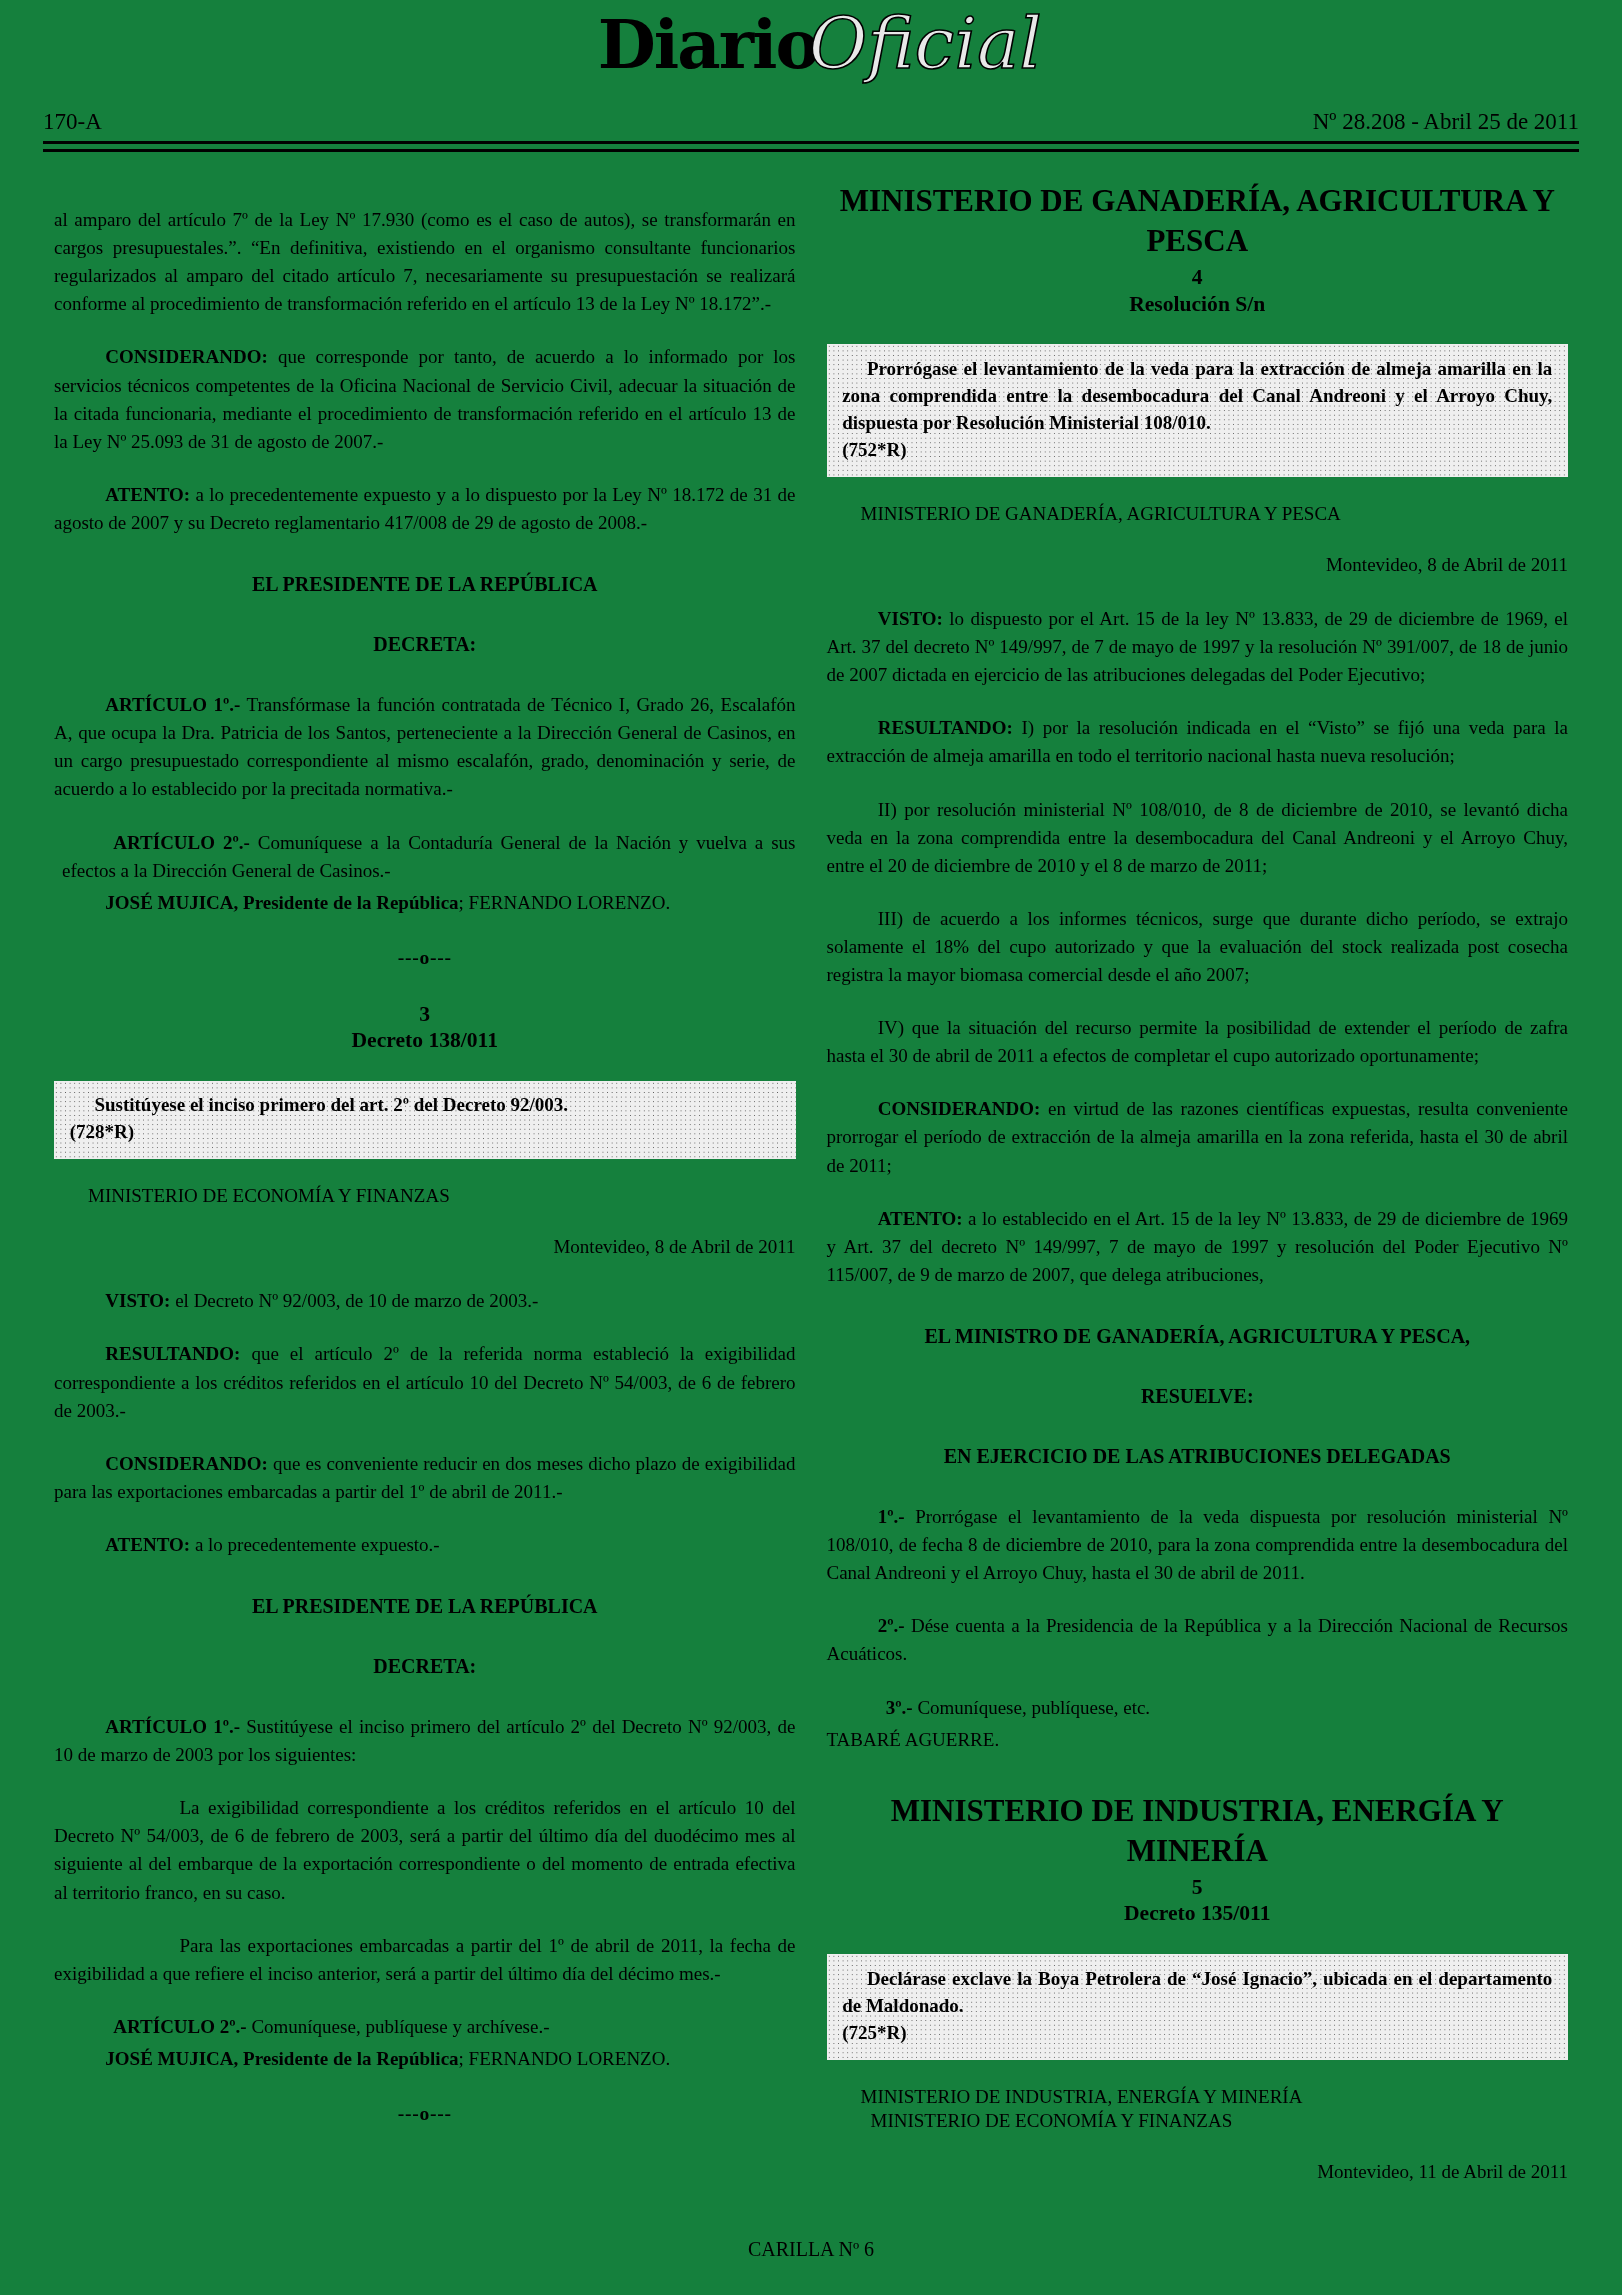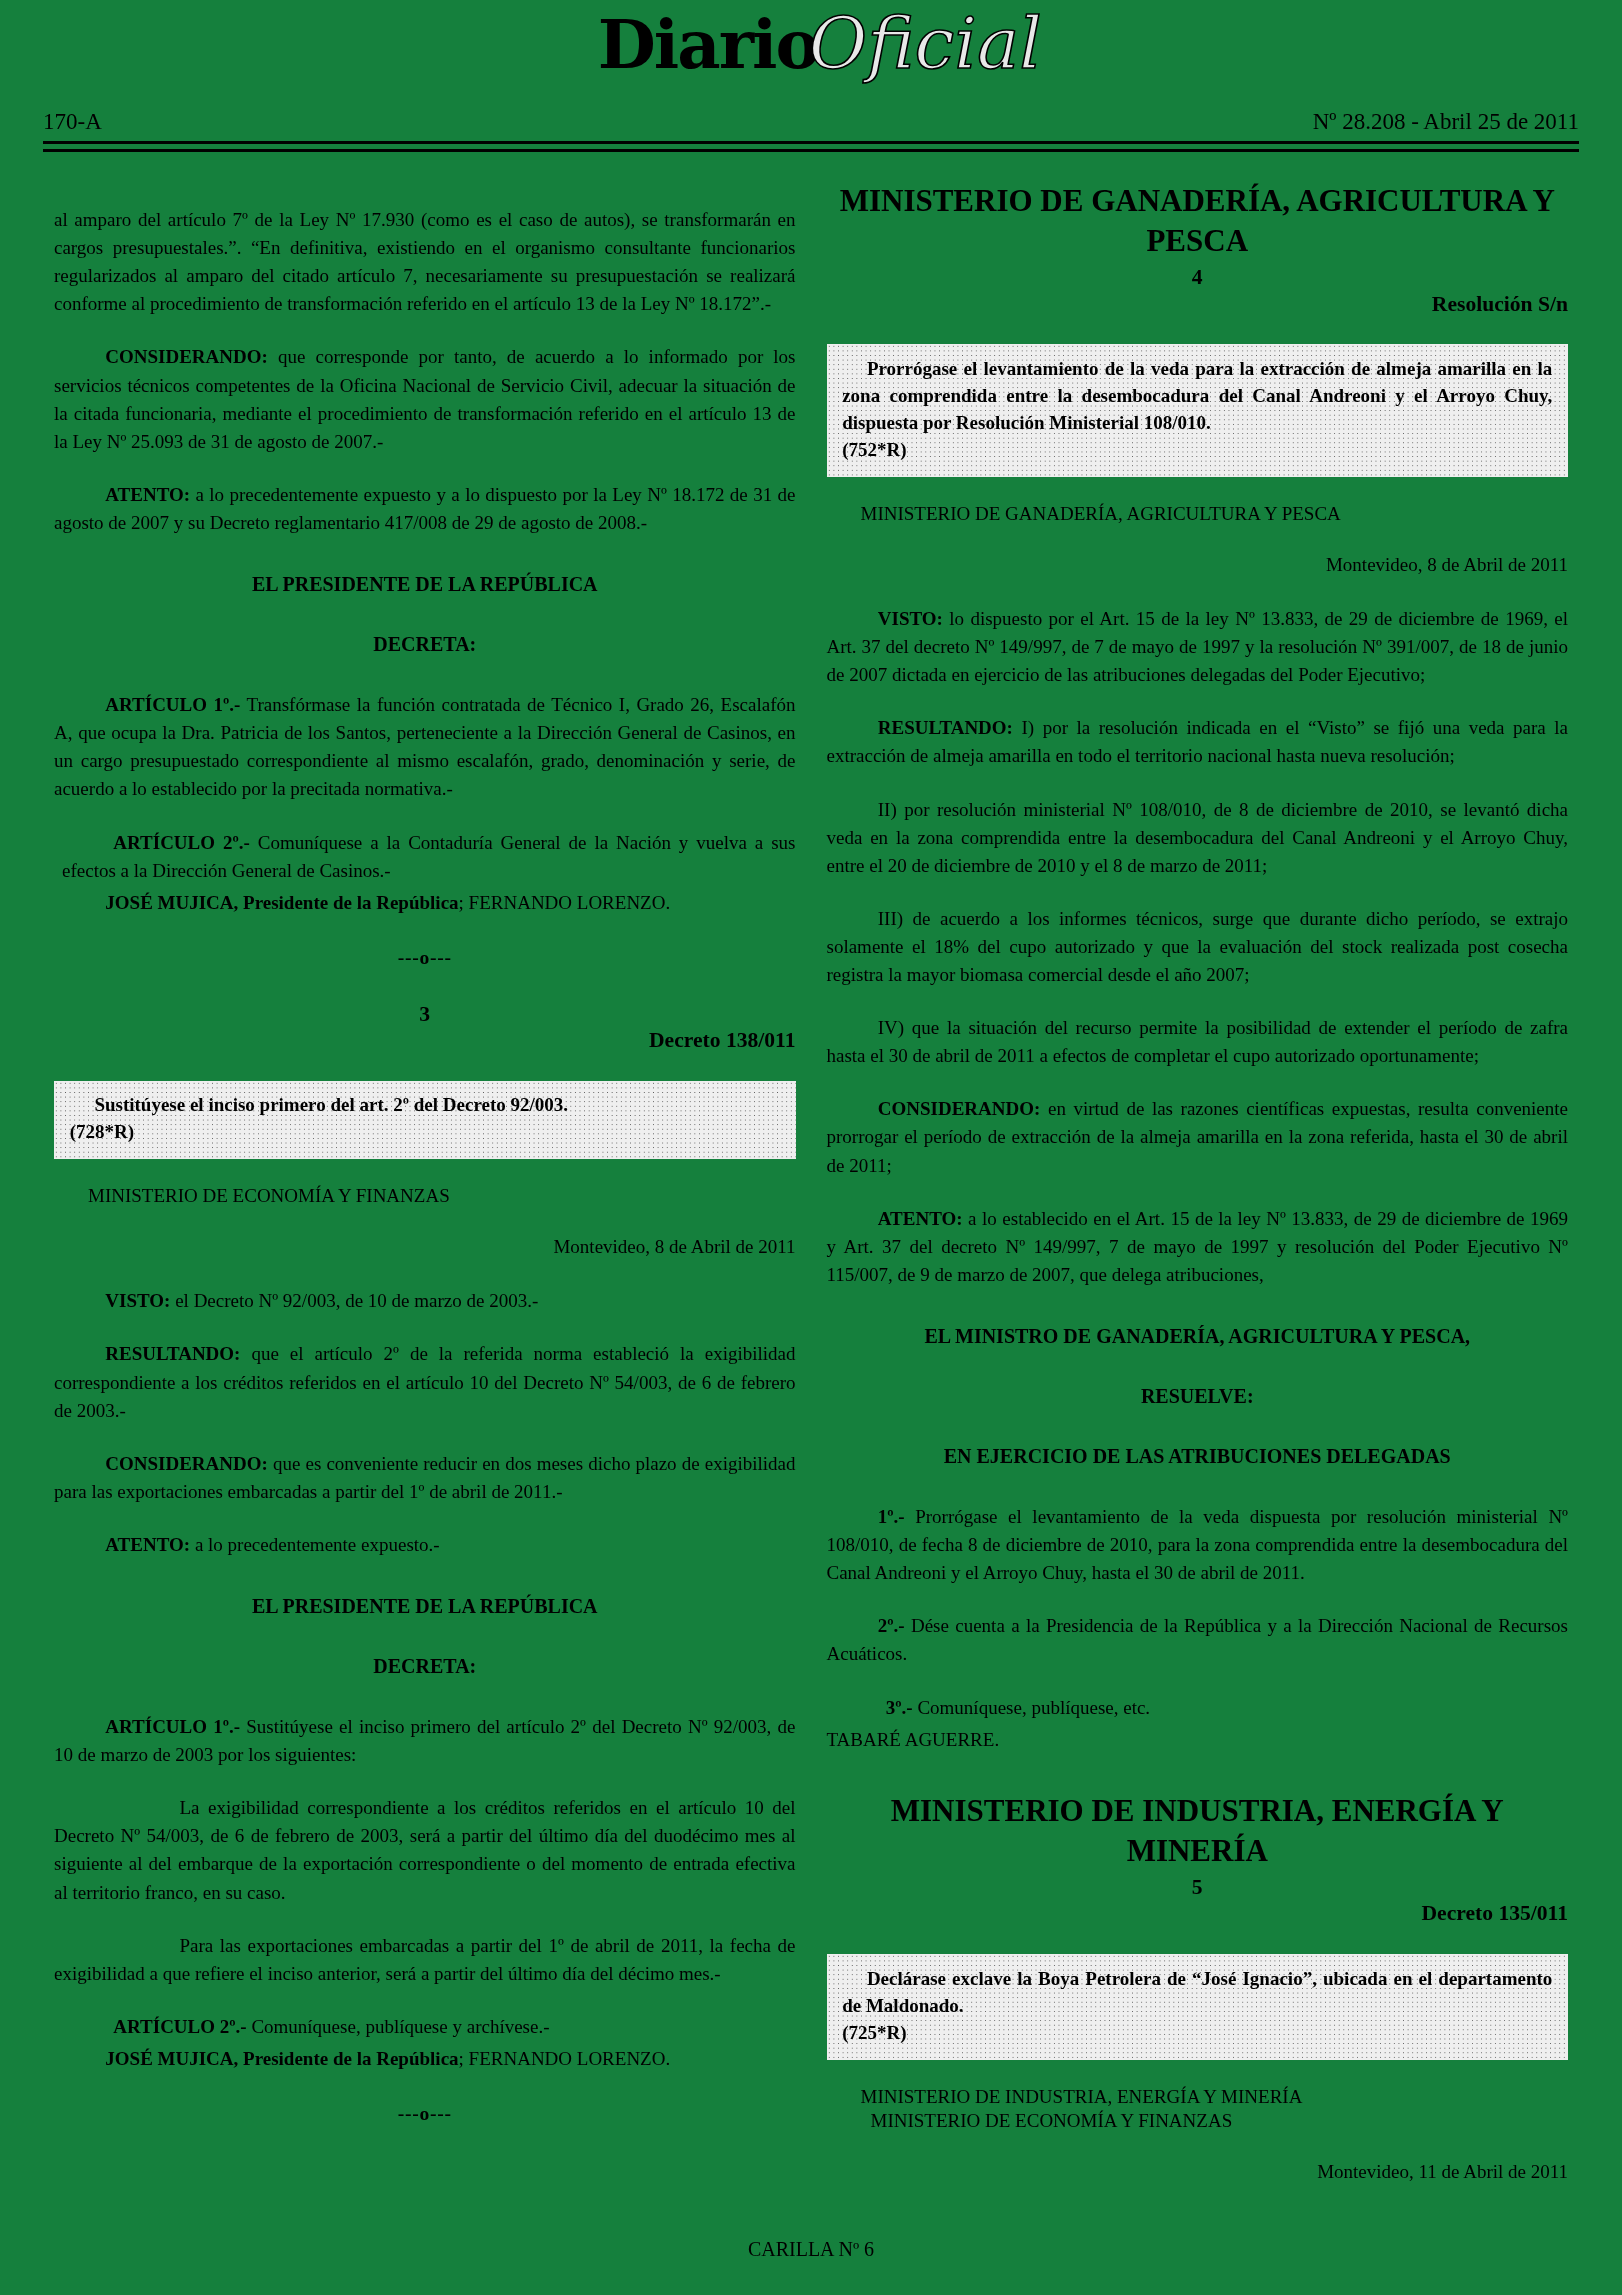--- a/index.html
+++ b/index.html
@@ -47,21 +47,21 @@
   .mb-s { margin-bottom:3.9px !important;margin-left:8px; }
   .mt-s { margin-top:3.9px !important; }
   .cb {
     font-size:20px; font-weight:bold; text-align:center;
     margin:34px 0; line-height:1.3;
   }
   .cb.tight-b { margin-bottom:2.6px; }
   .cb.tight-t { margin-top:2.6px; }
   .sep { font-size:19.6px; font-weight:bold; text-align:center; margin:30px 0; letter-spacing:0.7px; }
   .num { font-size:21.6px; font-weight:bold; text-align:center; margin:33px 0 1.3px; }
-  .subnum { font-size:21.6px; font-weight:bold; text-align:right; margin:1.3px 0 27.5px; }
+  .subnum { font-size:21.6px; font-weight:bold; text-align:center; margin:1.3px 0 27.5px; }
   .ministry-big {
     font-size:31px; font-weight:bold; text-align:center; line-height:1.3;
     margin:37px 0 3.9px;
   }
   .box {
     margin:26px 0; padding:11.8px 15.7px 13px;
     background-color:#efefef;
     background-image:radial-gradient(circle, #5a5a5a 0.8px, transparent 0.9px);
     background-size:4.6px 4.6px;
   }

